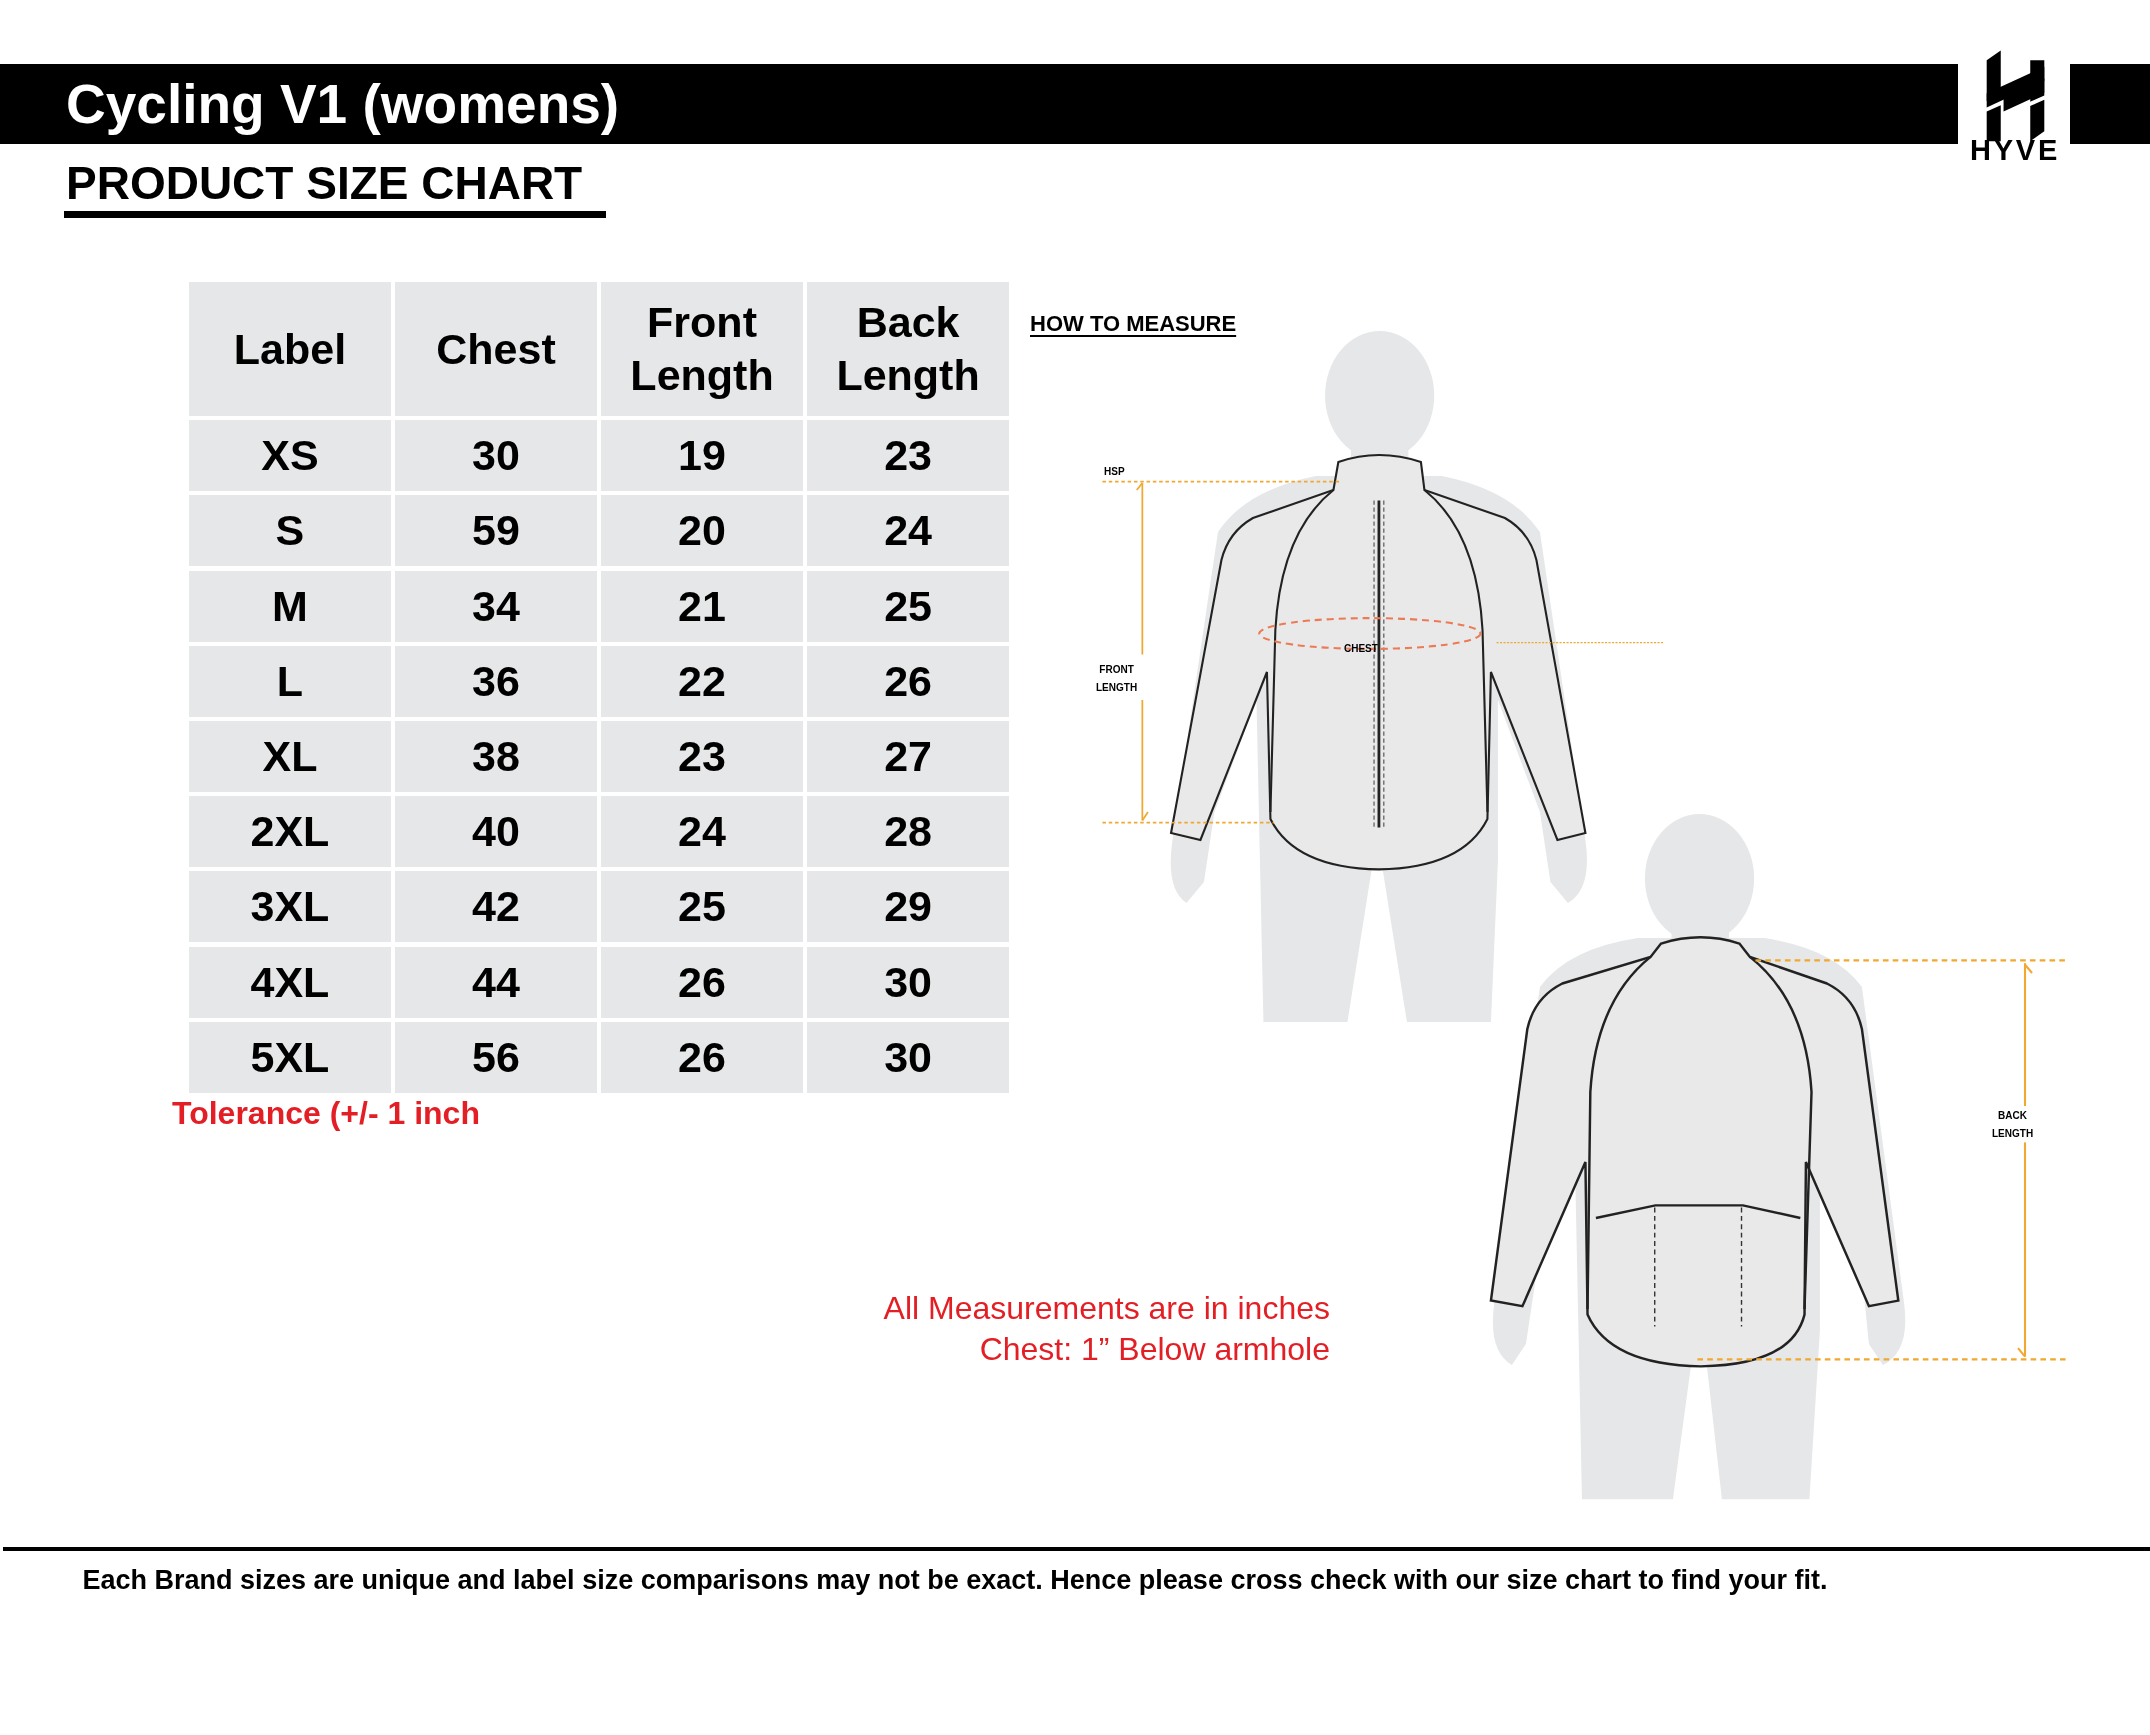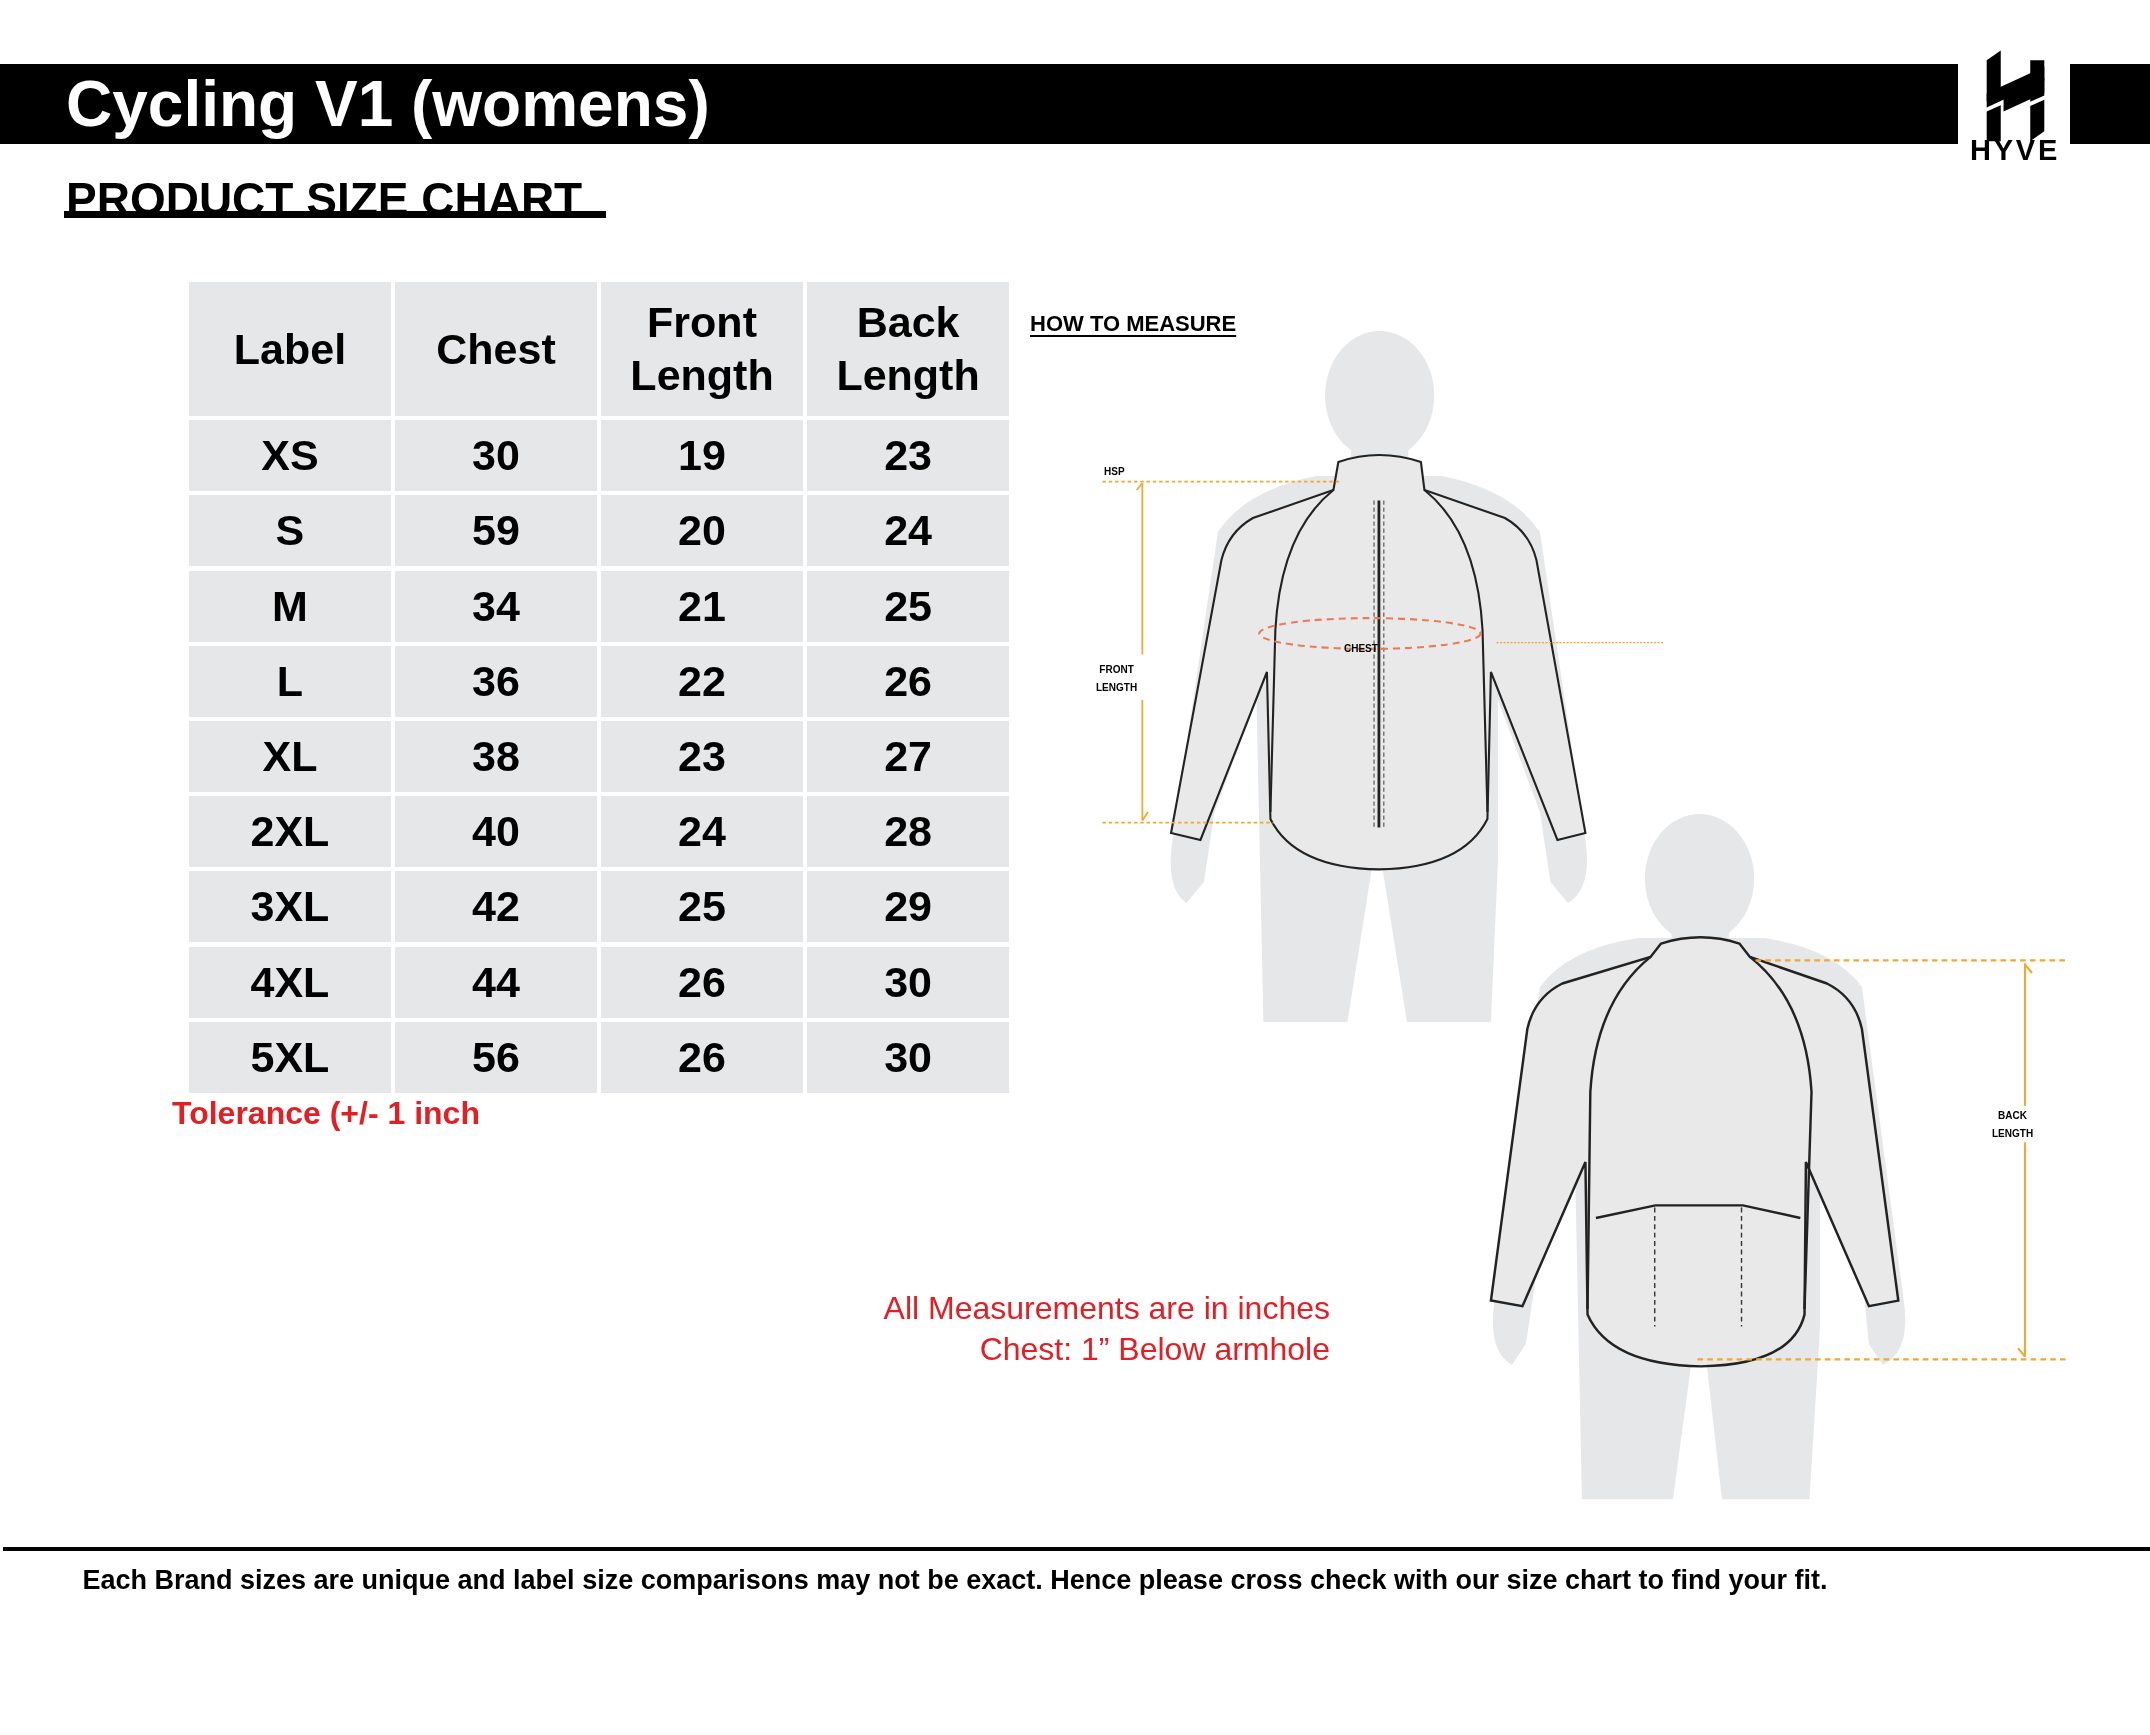--- a/index.html
+++ b/index.html
@@ -4,27 +4,27 @@
   <style>
     html, body { margin: 0; padding: 0; background: #ffffff; }
     body { width: 2151px; height: 1736px; position: relative; overflow: hidden;
            font-family: "Liberation Sans", sans-serif; color: #000; }
 
     
     .band { position: absolute; top: 64px; height: 80px; background: #000; }
     .band.left { left: 0; width: 1958px; }
     .band.right { left: 2070px; width: 80px; }
     .title { position: absolute; left: 66px; top: 64px; height: 60px; line-height: 80px;
-             color: #fff; font-weight: bold; font-size: 64px; letter-spacing: 0px; white-space: nowrap; }
+             color: #fff; font-weight: bold; font-size: 55px; letter-spacing: 0px; white-space: nowrap; }
     .logo { position: absolute; left: 1960px; top: 43px; width: 111px; height: 126px; }
     .logo-text { position: absolute; left: 1964px; top: 136px; width: 102px; text-align: center;
                  font-size: 29px; font-weight: bold; letter-spacing: 2.8px; line-height: 29px; }
 
     .subtitle { position: absolute; left: 66px; top: 158px; font-size: 46px; font-weight: bold;
-                line-height: 50px; white-space: nowrap; margin-top: 16px; }
+                line-height: 50px; white-space: nowrap; }
     .subtitle-rule { position: absolute; left: 64px; top: 211px; width: 542px; height: 7px; background: #000; }
 
     
     .size-table { position: absolute; left: 189px; top: 282px; width: 820px; }
     .row { display: flex; gap: 4.2px; margin-bottom: 4.2px; }
     .cell { background: #e6e7e8; width: 202px; display: flex; align-items: center; justify-content: center;
             text-align: center; font-weight: bold; font-size: 43px; line-height: 53px; }
     .row.head .cell { height: 134px; }
     .row.data .cell { height: 71px; }
     .tolerance { position: absolute; left: 172px; top: 1095px; font-size: 32px; font-weight: bold;

